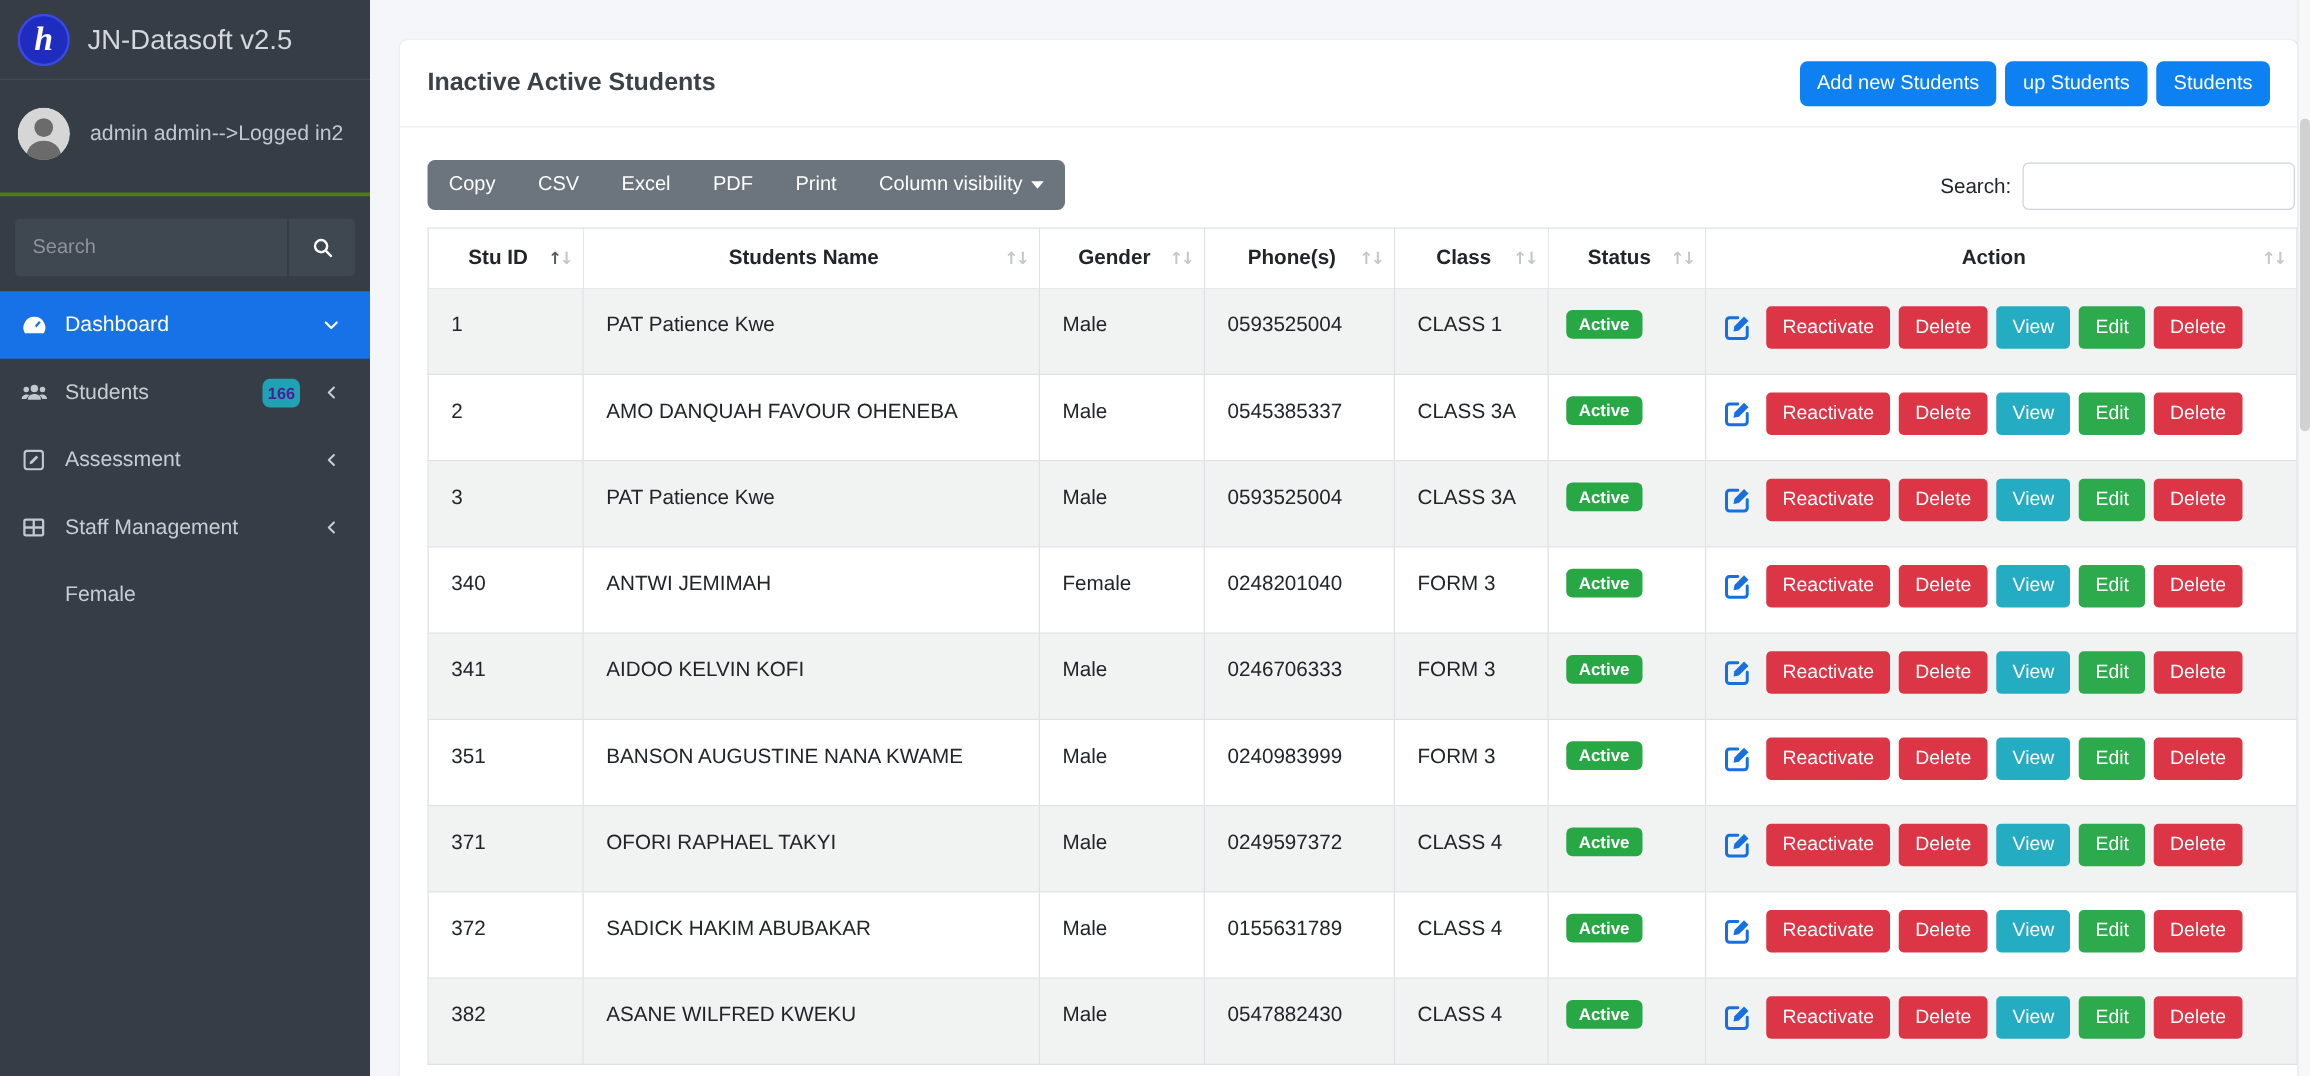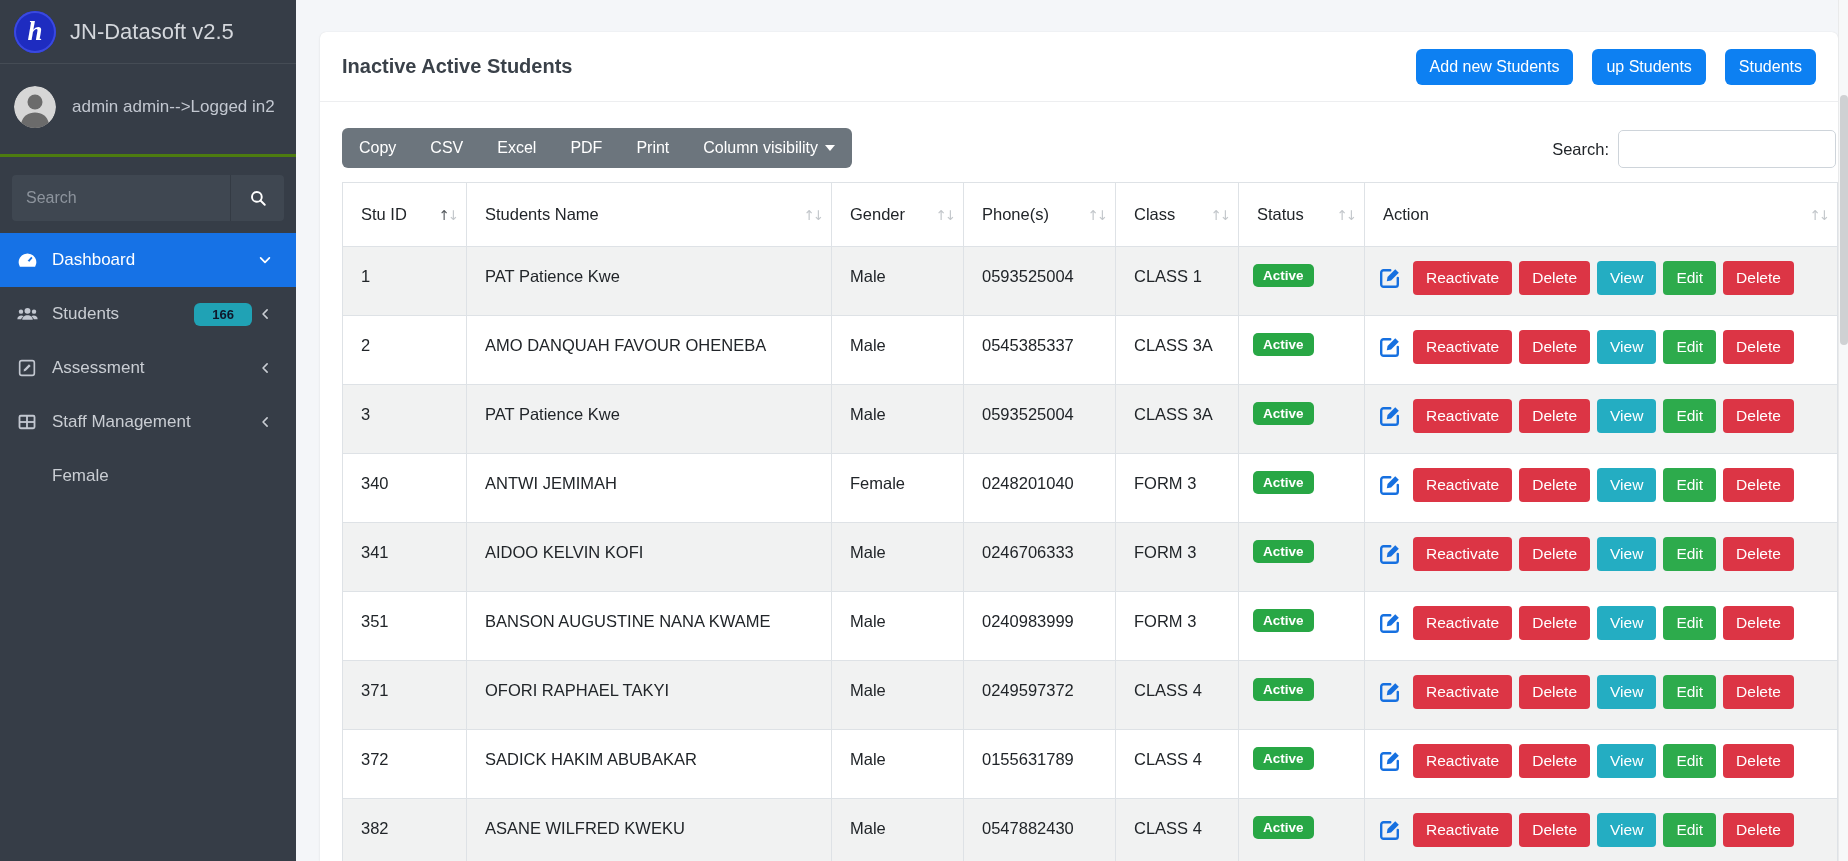--- a/index.html
+++ b/index.html
@@ -30,55 +30,55 @@
   .sidebar-search button { width:54px; background:#3f4751; border:none; border-left:1px solid #343b44;
         border-radius:0 4px 4px 0; cursor:pointer; display:flex; align-items:center; justify-content:center; }
 
   .menu { margin-top:12px; }
   .menu-item { height:54px; display:flex; align-items:center; padding:0 26px 0 14px;
         font-size:17px; color:#c9cdd3; position:relative; cursor:pointer; text-decoration:none; }
   .mi-icon { width:26px; margin-right:12px; display:flex; justify-content:center; align-items:center; color:#c2c7d0; }
   .menu-item.active { background:#1672e6; color:#fff; }
   .menu-item.active .mi-icon { color:#fff; }
   .chev { position:absolute; right:24px; top:50%; transform:translateY(-50%); display:flex; }
-  .badge-count { background:#20a2b5; color:#0f172a; font-size:13px; font-weight:bold;
-        padding:4px 18px; border-radius:6px; margin-left:auto; margin-right:18px; }
+  .badge-count { background:#20a2b5; color:#4c1d95; font-size:13px; font-weight:bold;
+        padding:4px 4px; border-radius:6px; margin-left:auto; margin-right:30px; }
   .menu-item.logout { padding-left:52px; }
   .gauge-needle { stroke:#363d47; }
   .active .gauge-needle { stroke:#1672e6; }
 
   
   .main { flex:1; position:relative; padding:32px 10px 0 24px; }
   .card { background:#fff; border-radius:6px 6px 0 0; height:829px; overflow:hidden;
           box-shadow:0 0 1px rgba(0,0,0,.12), 0 1px 3px rgba(0,0,0,.06); }
   .card-header { height:70px; display:flex; align-items:center; justify-content:space-between;
           padding:0 22px; border-bottom:1px solid #edeef0; }
   .card-title { font-size:20px; font-weight:700; color:#3a4149; }
-  .header-actions { display:flex; gap:19px; }
+  .header-actions { display:flex; gap:7px; }
   .btn-primary { background:#0d80f2; color:#fff; border:none; border-radius:6px;
           padding:9px 14px; font-size:16px; cursor:pointer; white-space:nowrap;
           font-family:inherit; }
 
   .card-body { padding:26px 0 0 22px; }
   .controls-row { display:flex; justify-content:space-between; align-items:flex-start;
           margin-bottom:14px; padding-right:2px; }
   .dt-buttons { display:flex; background:#6c757d; border-radius:6px; overflow:hidden; }
   .dt-btn { background:transparent; color:#fff; border:none; font-size:16px; padding:11px 17px;
           cursor:pointer; font-family:inherit; display:flex; align-items:center; }
   .caret { display:inline-block; width:0; height:0; margin-left:7px;
           border-left:5px solid transparent; border-right:5px solid transparent; border-top:6px solid #fff; }
   .dt-search { display:flex; align-items:center; gap:9px; margin-top:2px; }
   .dt-search label { font-size:16.5px; color:#212529; }
   .dt-search input { width:218px; height:38px; border:1px solid #ced4da; border-radius:5px;
           padding:0 10px; font-size:16px; outline:none; font-family:inherit; }
 
   
   table { border-collapse:collapse; width:100%; table-layout:fixed; }
   th, td { border:1px solid #dee2e6; }
-  th { height:64px; text-align:left; padding:0 30px 0 18px; font-size:16.5px; font-weight:normal;
+  th { height:48px; text-align:center; padding:0 30px 0 18px; font-size:16.5px; font-weight:bold;
        color:#212529; position:relative; background:#fff; cursor:pointer; }
   .sorticons { position:absolute; right:9px; top:50%; transform:translateY(-50%);
        color:#c3c7cb; font-size:13.5px; letter-spacing:-2px; font-family:"DejaVu Sans", sans-serif; }
   th.sorted-asc .up { color:#565b60; }
   tbody td { height:69px; vertical-align:top; padding:20px 18px 0; font-size:16.5px; color:#212529;
        overflow:hidden; white-space:nowrap; }
   tbody tr:nth-child(odd) { background:#f1f2f2; }
   tbody tr:nth-child(even) { background:#fff; }
 
   td.status-cell { padding:17px 14px 0; }

